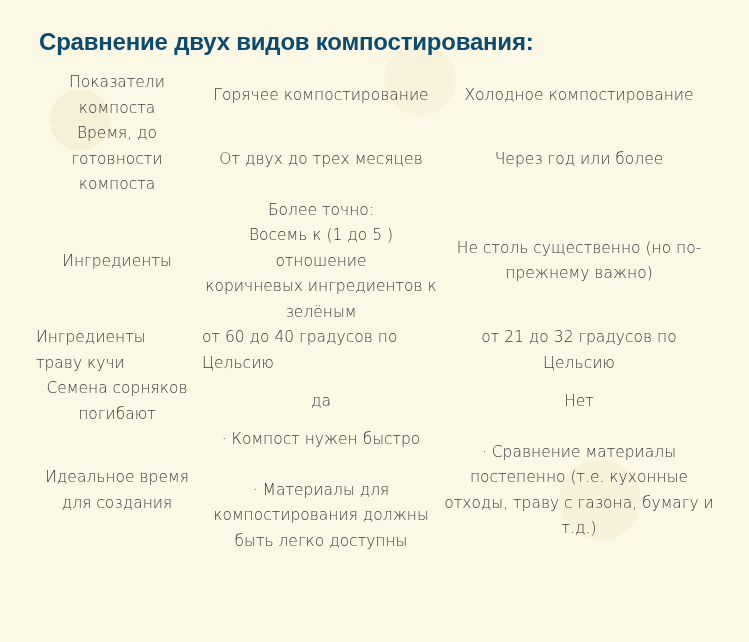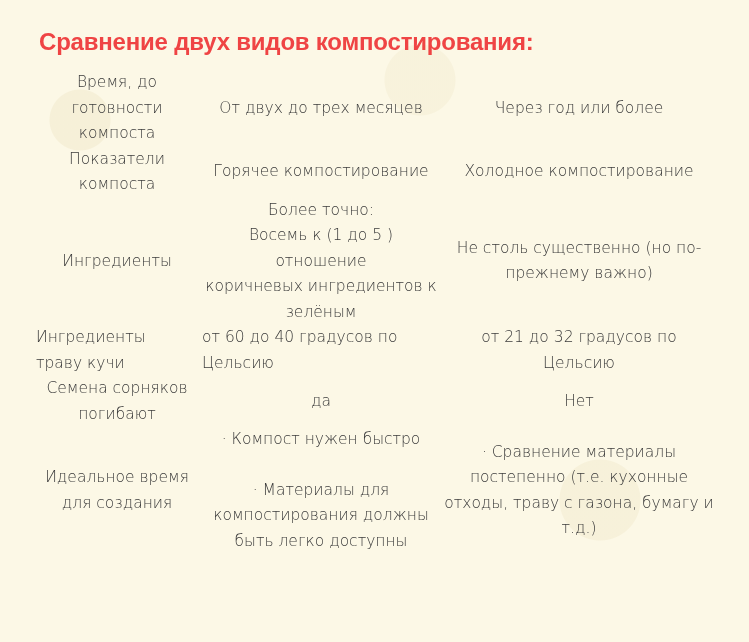--- a/index.html
+++ b/index.html
@@ -11,21 +11,21 @@
       radial-gradient(circle at 600px 500px, rgba(235,225,190,0.3) 0 40px, transparent 41px),
       radial-gradient(circle at 420px 80px, rgba(235,225,190,0.25) 0 35px, transparent 36px);
     font-family: "DejaVu Sans", sans-serif;
     color: #3b3b3b;
     position: relative;
   }
   .title {
     position: absolute; left: 39px; top: 28px;
     font-family: "Liberation Sans", sans-serif;
     font-weight: bold; font-size: 24px;
-    color: #ef4444; margin: 0; letter-spacing: -0.2px;
+    color: #0c4a6e; margin: 0; letter-spacing: -0.2px;
   }
   table.cmp {
     position: absolute; left: 34px; top: 70px;
     border-collapse: collapse;
     font-size: 15.5px; line-height: 25.5px;
     font-weight: 300;
   }
   table.cmp td {
     padding: 0 2px; text-align: center; vertical-align: middle;
   }
@@ -38,39 +38,39 @@
 </style>
 </head>
 <body>
 
 <h2 class="title">Сравнение двух видов компостирования:</h2>
 
 <table class="cmp">
   <tbody>
       <tr>
     <td class="c1">
+      <span class="line">Показатели</span>
+      <span class="line">компоста</span>
+    </td>
+    <td class="c2">Горячее компостирование</td>
+    <td class="c3">Холодное компостирование</td>
+  </tr>
+
+  <tr>
+    <td class="c1">
       <span class="line">Время, до</span>
       <span class="line">готовности</span>
       <span class="line">компоста</span>
     </td>
     <td class="c2">
       <span class="line">От двух до трех месяцев</span>
     </td>
     <td class="c3">
       <span class="line">Через год или более</span>
     </td>
-  </tr>
-
-  <tr>
-    <td class="c1">
-      <span class="line">Показатели</span>
-      <span class="line">компоста</span>
-    </td>
-    <td class="c2">Горячее компостирование</td>
-    <td class="c3">Холодное компостирование</td>
   </tr>
 
 
   <tr>
     <td class="c1">
       <span class="line">Ингредиенты</span>
     </td>
     <td class="c2">
       <span class="line">Более точно:</span>
       <span class="line">Восемь к  (1 до 5 ) отношение</span>

